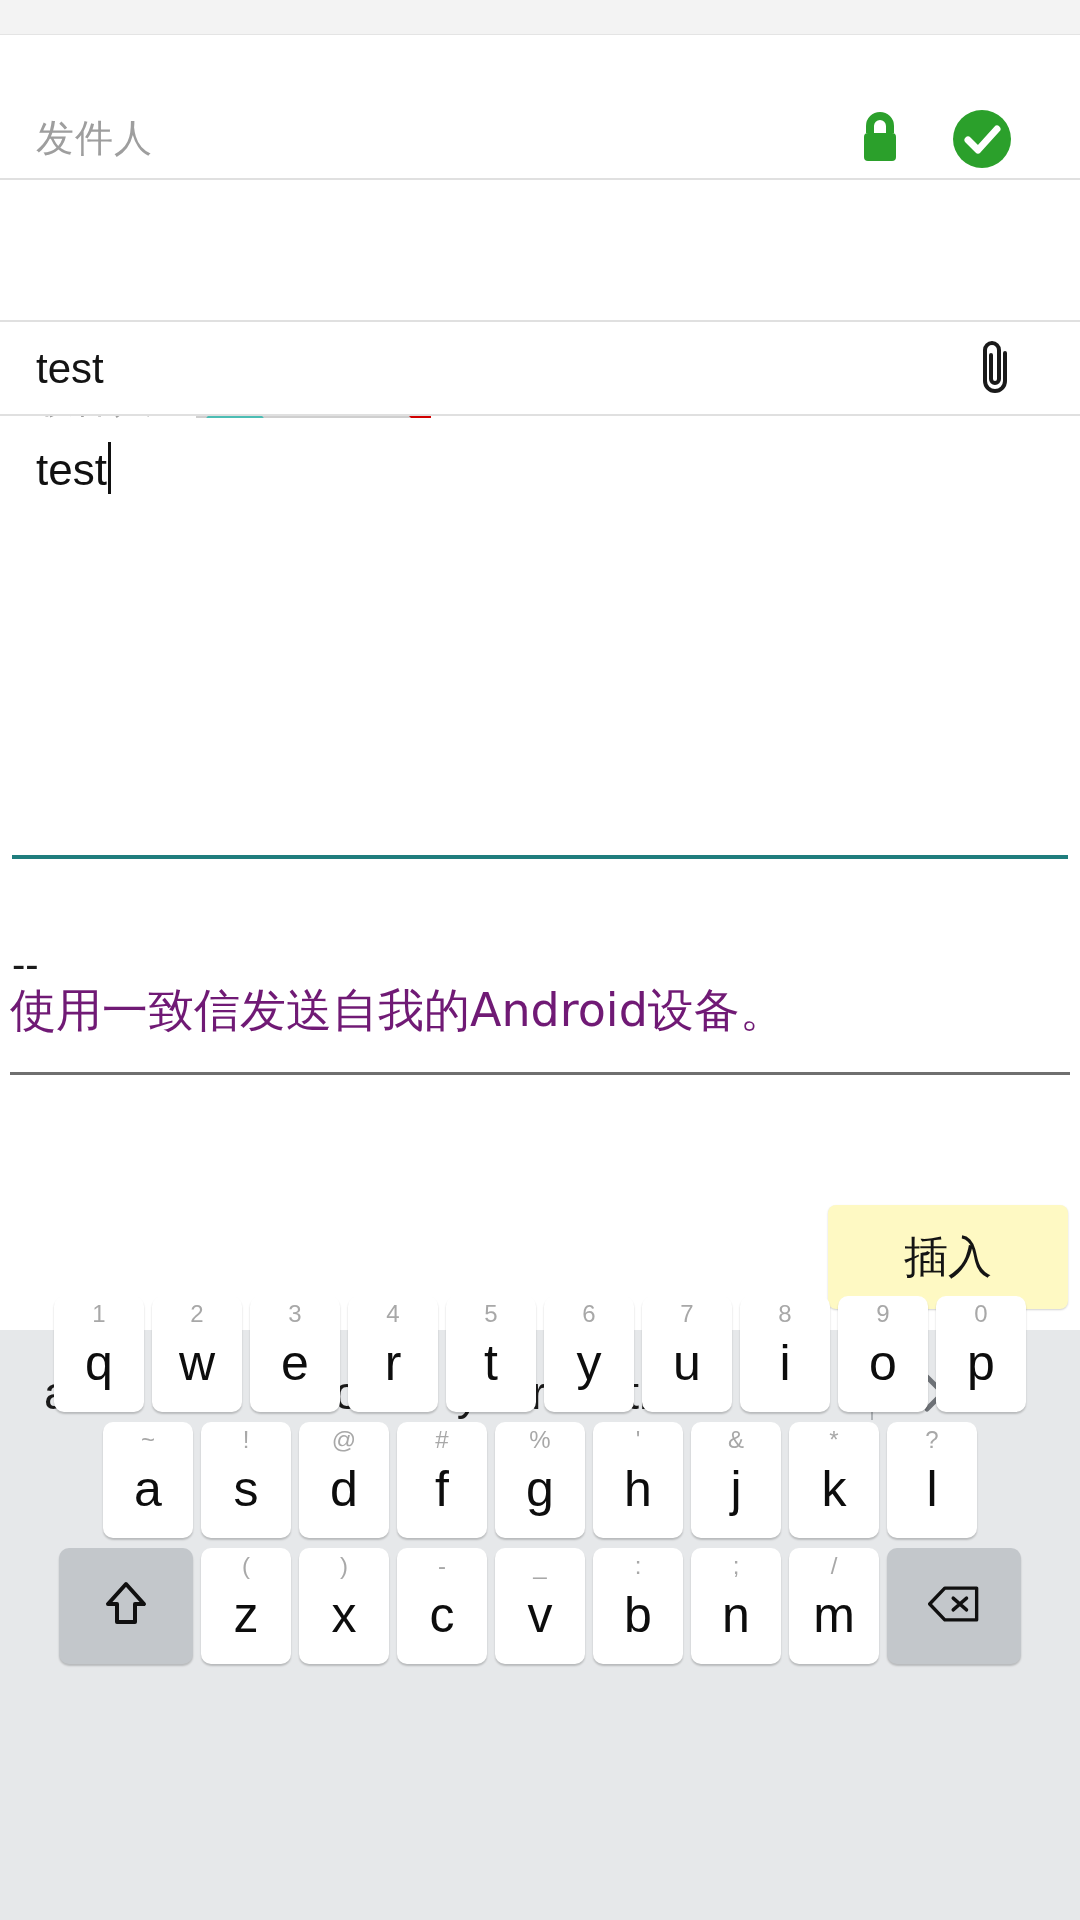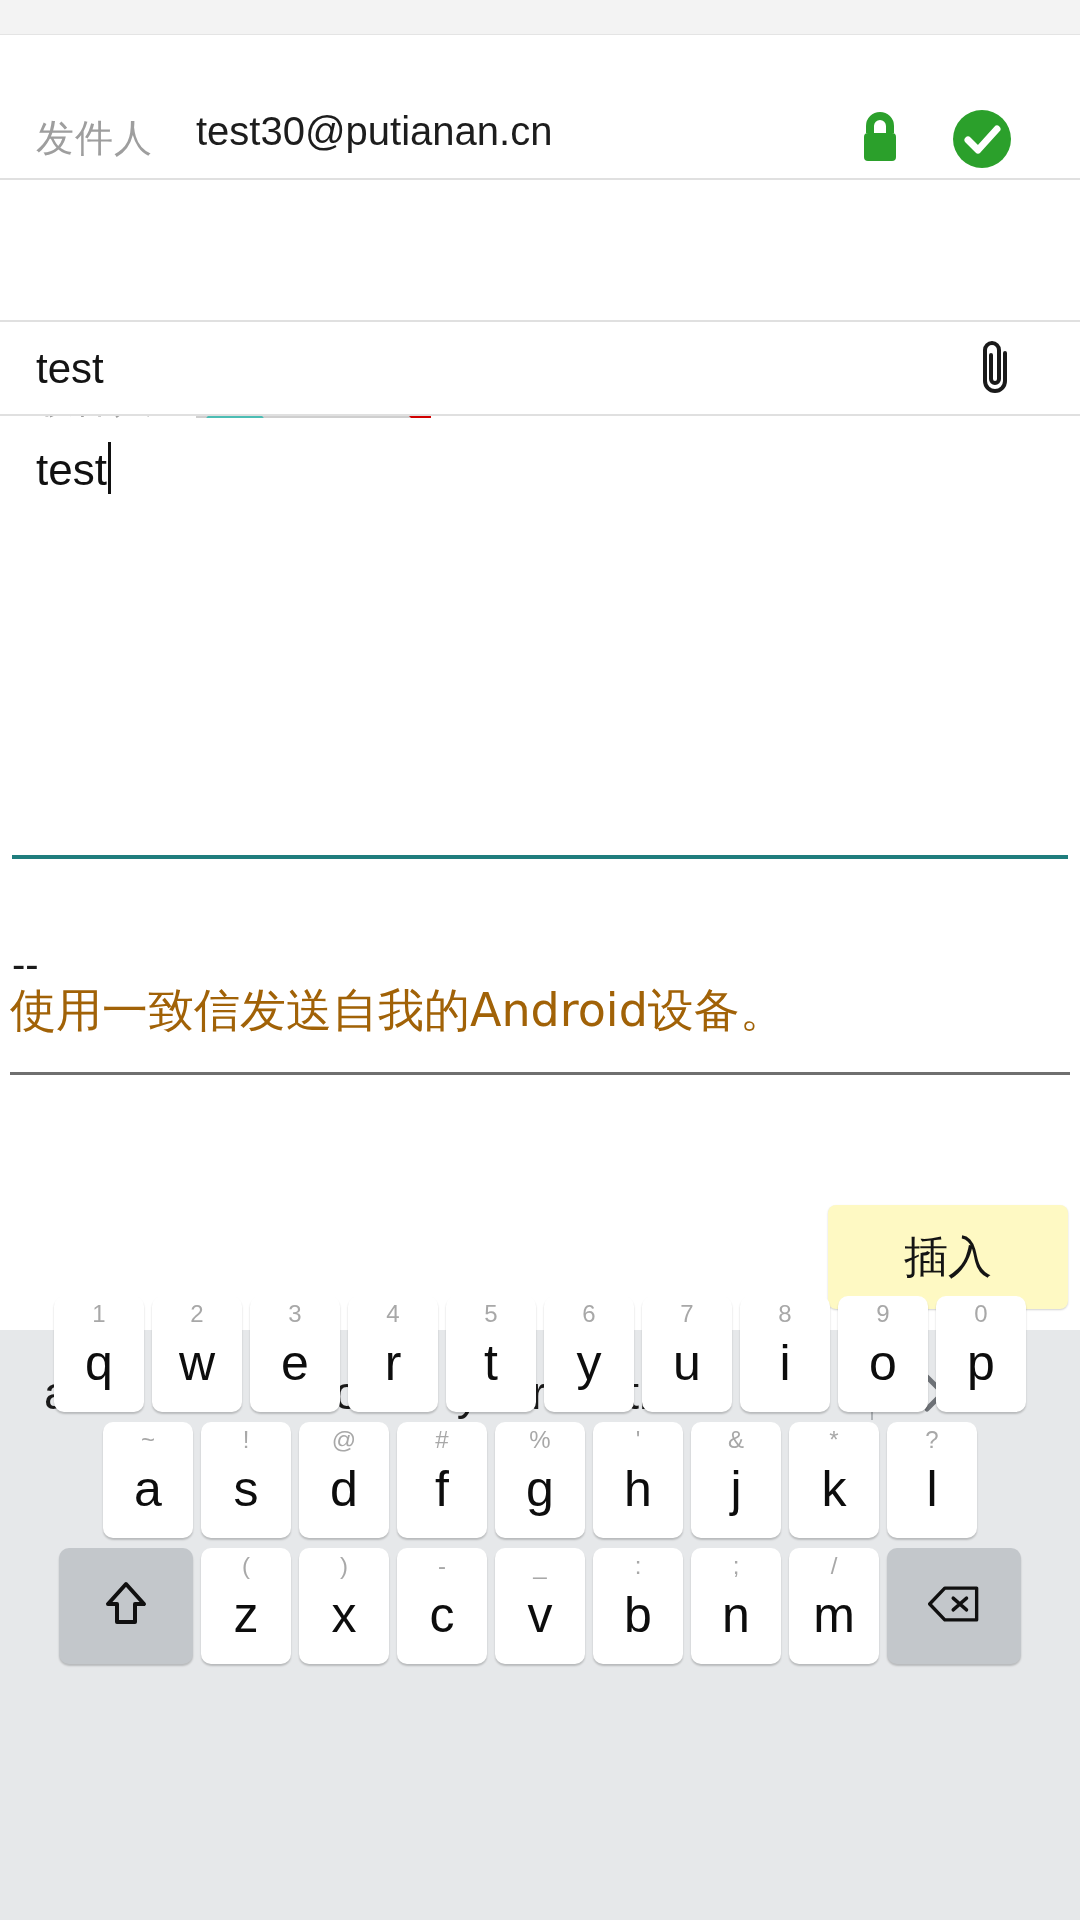--- a/index.html
+++ b/index.html
@@ -183,21 +183,21 @@
     position: absolute;
     left: 12px; top: 62px;
     font-size: 40px;
     color: #1b1b1b;
     letter-spacing: 0px;
   }
   .sig-text {
     position: absolute;
     left: 10px; top: 100px;
     font-size: 46px;
-    color: #a16207;
+    color: #701a75;
     font-family: "DejaVu Sans", "Liberation Sans", sans-serif;
     white-space: nowrap;
   }
   .sig-rule {
     position: absolute;
     left: 10px; top: 1072px;
     width: 1060px;
     height: 3px;
     background: #6f6f6f;
   }
@@ -302,21 +302,20 @@
 </style>
 </head>
 <body>
 
 <div id="app">
 
   <div class="status-strip"></div>
 
   <div class="row-from">
     <div class="label-cjk from-label">发件人</div>
-    <div class="from-value">test30@putianan.cn</div>
 
     <span class="lock-icon">
       <svg viewBox="0 0 56 56" width="56" height="56">
         <path d="M18 24 V17 a10 10 0 0 1 20 0 V24" fill="none" stroke="#2ba02b" stroke-width="8"></path>
         <rect x="12" y="24" width="32" height="28" rx="4" fill="#2ba02b"></rect>
       </svg>
     </span>
 
     <span class="check-icon">
       <svg viewBox="0 0 60 60" width="60" height="60">

